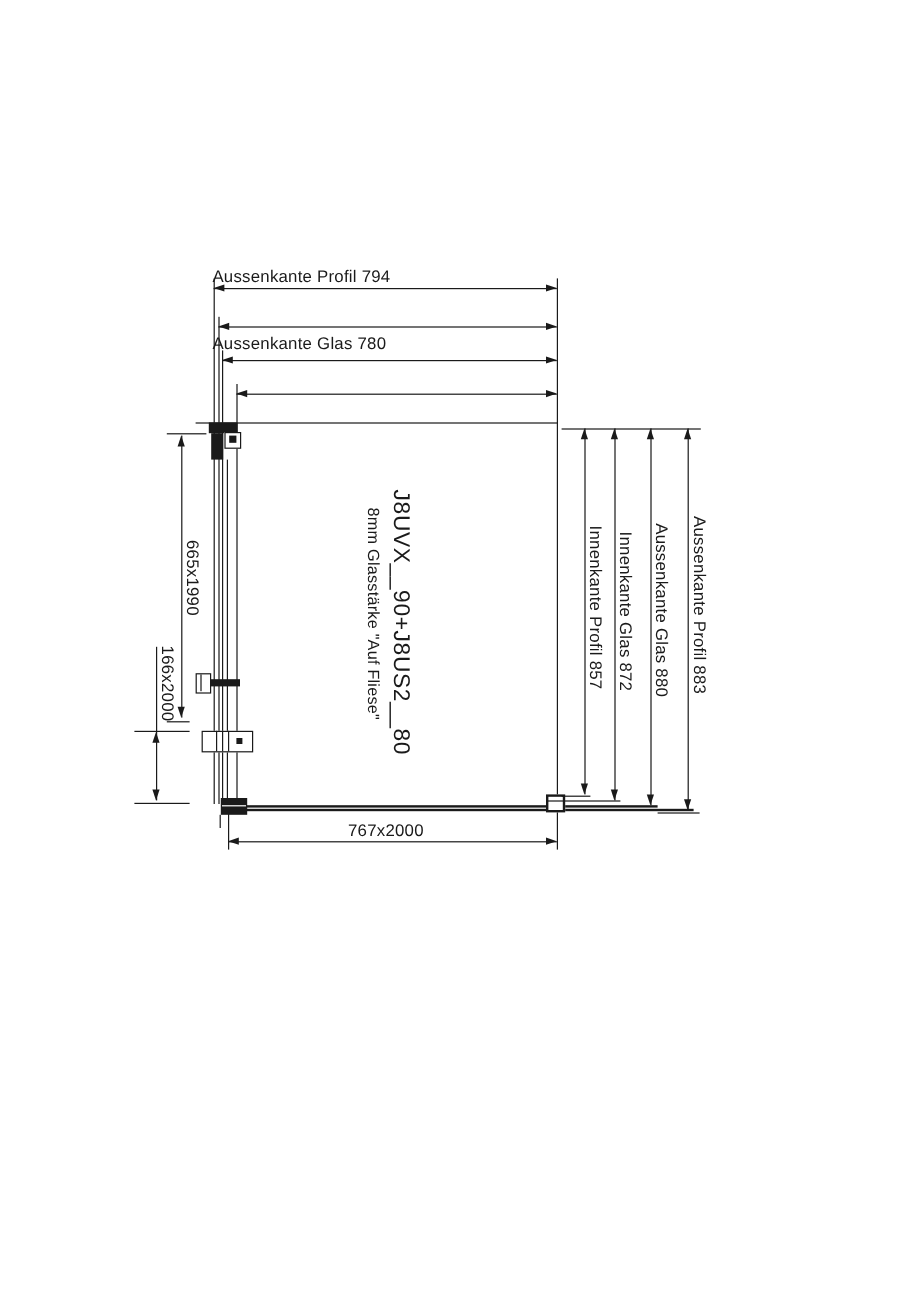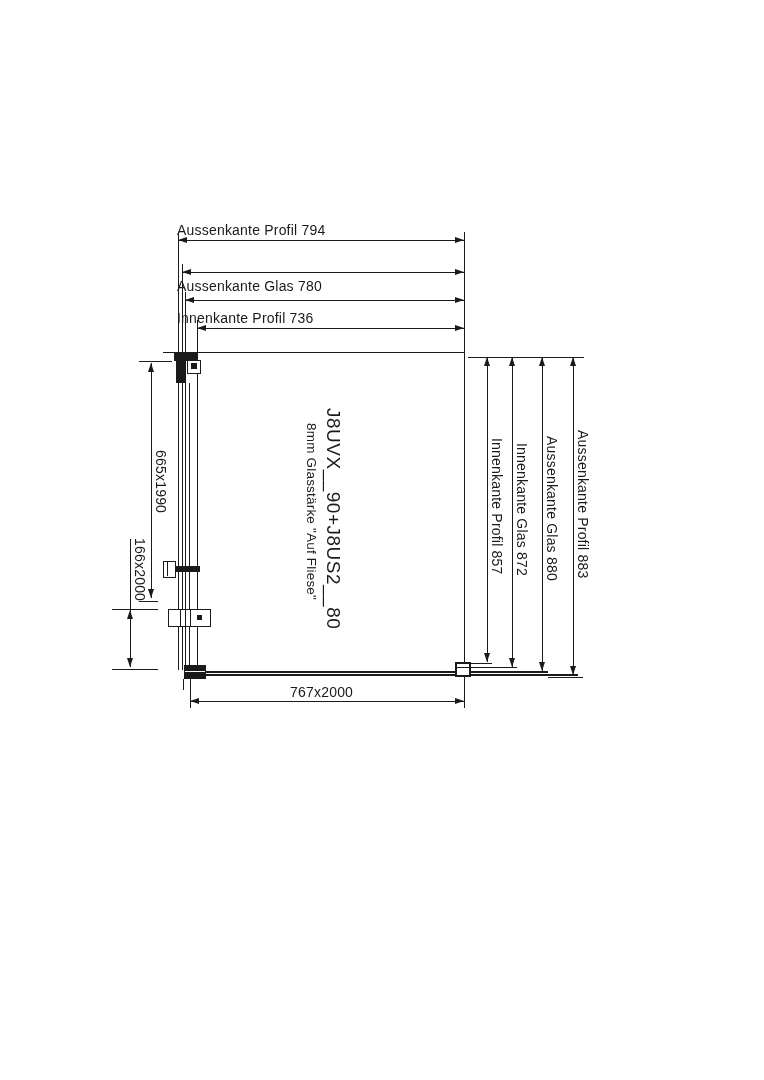--- a/index.html
+++ b/index.html
@@ -48,21 +48,20 @@
   <div class="arr r" style="left:455px;top:269px;"></div>
   <div class="dimtext htext" style="left:177px;top:255px;margin-top:24px;">Aussenkante Glas 780</div>
 
   <div class="hl" style="left:185px;top:300px;width:279px;"></div>
   <div class="arr l" style="left:185px;top:297px;"></div>
   <div class="arr r" style="left:455px;top:297px;"></div>
 
   <div class="hl" style="left:197px;top:328px;width:267px;"></div>
   <div class="arr l" style="left:197px;top:325px;"></div>
   <div class="arr r" style="left:455px;top:325px;"></div>
-  <div class="dimtext htext" style="left:177px;top:311px;">Innenkante Profil 736</div>
 
   <div class="hl" style="left:163px;top:352px;width:302px;"></div>
 
   <div class="vl" style="left:178px;top:352px;height:318px;"></div>
   <div class="vl" style="left:182px;top:352px;height:318px;"></div>
   <div class="vl" style="left:185px;top:352px;height:313px;"></div>
   <div class="vl" style="left:189px;top:383px;height:282px;"></div>
   <div class="vl" style="left:197px;top:352px;height:318px;"></div>
 
   <div class="hl2" style="left:186px;top:671px;width:362px;"></div>

